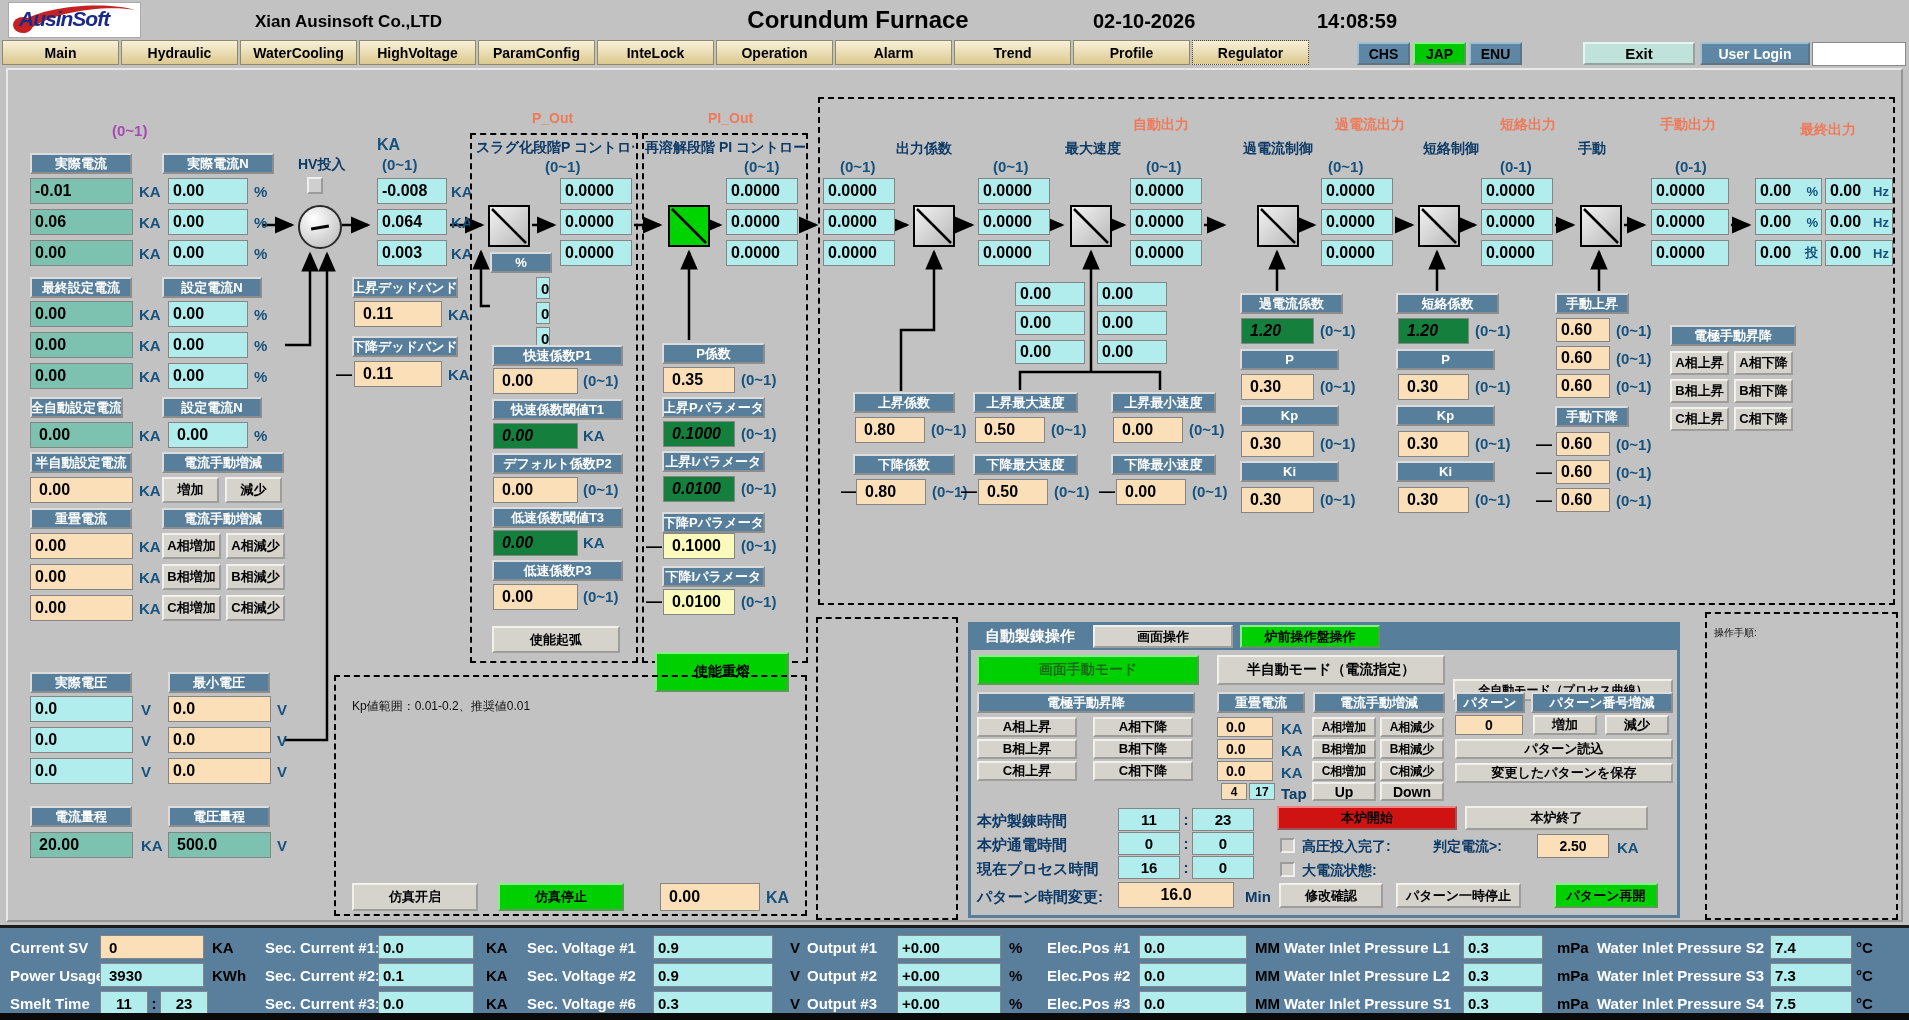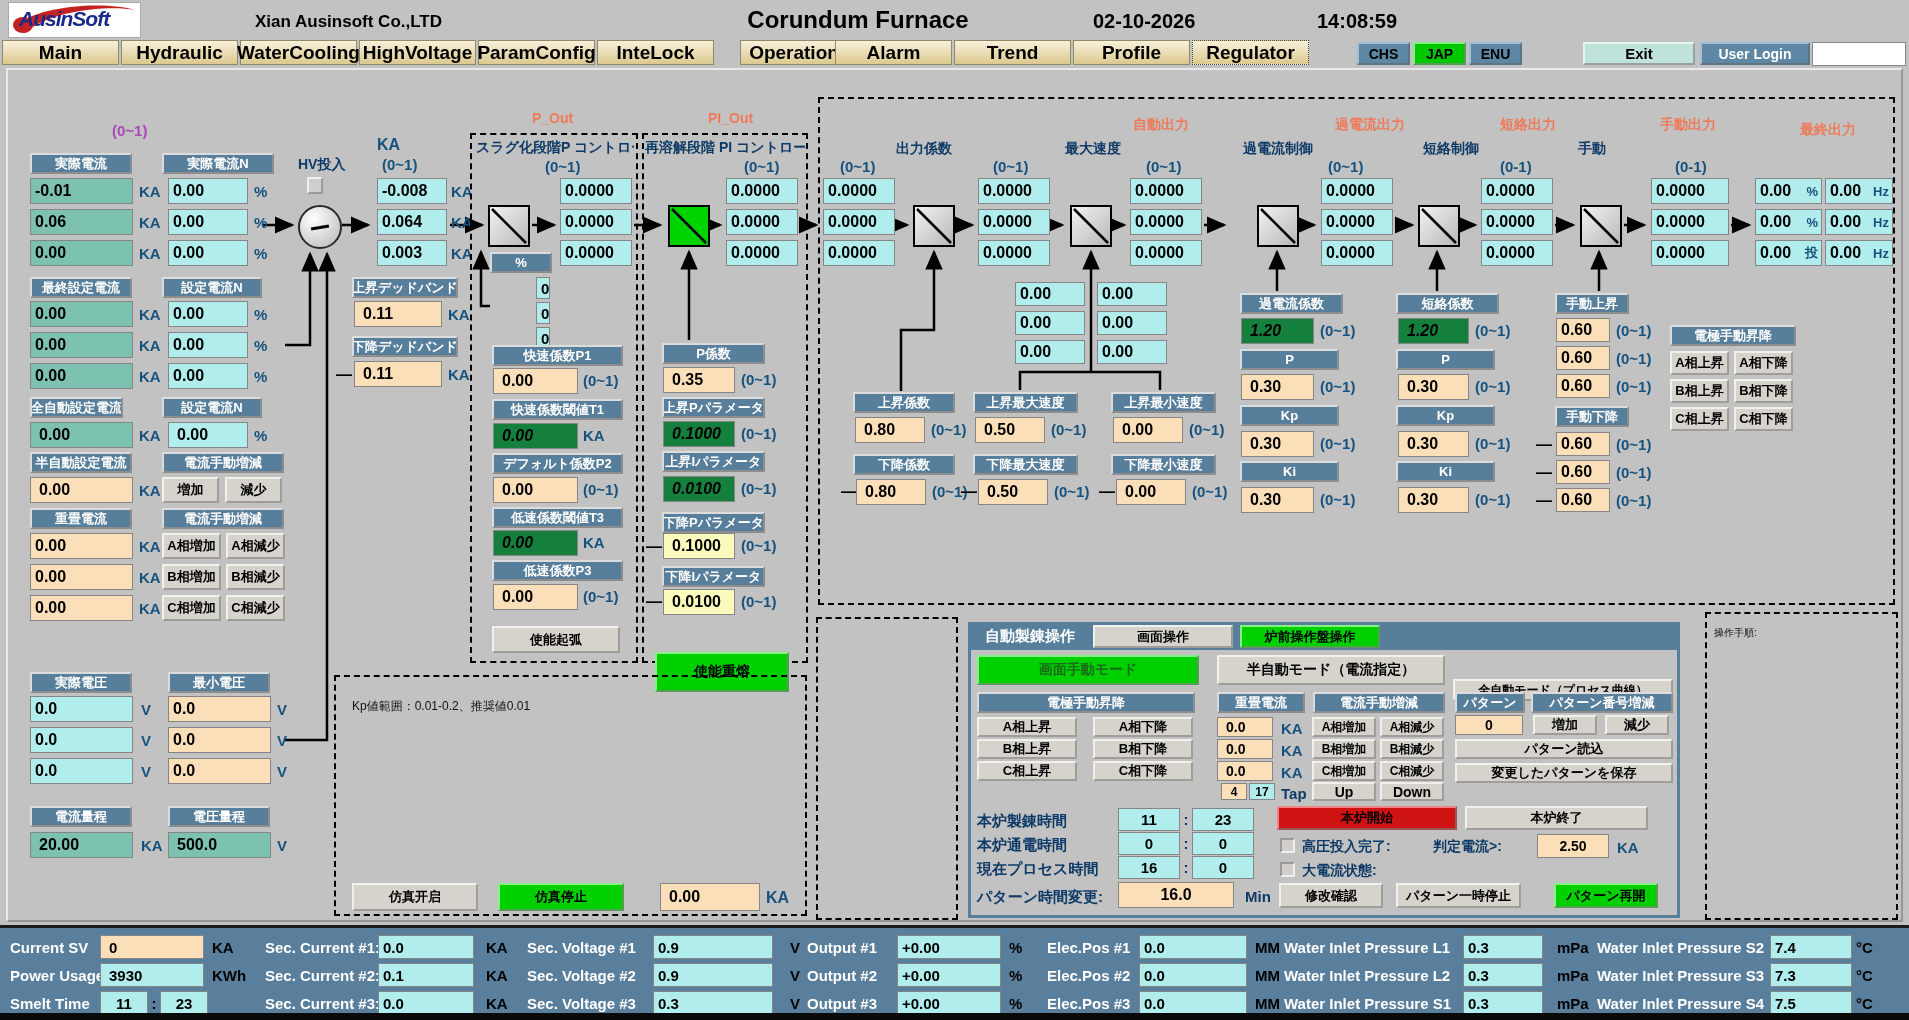--- a/index.html
+++ b/index.html
@@ -30,21 +30,21 @@
   .lbl{position:absolute;color:#0d3a66;font-size:14px;white-space:nowrap;}
   .sal{position:absolute;color:#ef7a5a;font-size:14px;white-space:nowrap;}
   .pur{position:absolute;color:#a84ab4;font-size:15px;}
   .minus{position:absolute;color:#000;font-size:16px;}
   
   .btn{position:absolute;background:#d6d3cc;border:2px outset #f2f0ea;font-size:13px;font-weight:bold;
        display:flex;align-items:center;justify-content:center;box-sizing:border-box;white-space:nowrap;cursor:pointer;overflow:hidden;}
   .gbtn{background:#00cf00;border:2px outset #86ef86;}
   .rbtn{background:#cf1212;border:2px outset #ef8484;}
   .tab{position:absolute;top:40px;height:25px;background:linear-gradient(#f8f1da,#dcc98f);
-       border:1px solid #8f8a68;display:flex;align-items:center;justify-content:center;font-size:19px;cursor:pointer;box-sizing:border-box;}
+       border:1px solid #8f8a68;display:flex;align-items:center;justify-content:center;font-size:14px;cursor:pointer;box-sizing:border-box;}
   .tab.active{border:1px dotted #444;}
   .lang{position:absolute;top:42px;height:23px;background:#5d87a5;border:2px outset #9fc0d4;
        display:flex;align-items:center;justify-content:center;font-size:14px;cursor:pointer;box-sizing:border-box;}
   .lang.green{background:#00c800;border:2px outset #86ef86;}
   .rb{position:absolute;width:42px;height:42px;background:linear-gradient(135deg,#f2f2f2,#b8b8b8);
       border:2px solid #000;box-sizing:border-box;}
   .rb.grn{background:#00d400;}
   .dbox{position:absolute;border:2px dashed #000;box-sizing:border-box;}
   .circ{position:absolute;width:40px;height:40px;border-radius:50%;border:2px solid #2a2a2a;
         background:radial-gradient(circle at 35% 30%,#fff,#b5b5b5);display:flex;align-items:center;justify-content:center;}
@@ -87,21 +87,21 @@
   <div class="abs" style="left:693px;top:6px;width:330px;text-align:center;font-size:24px">Corundum Furnace</div>
   <div class="abs" style="left:1093px;top:10px;font-size:20px">02-10-2026</div>
   <div class="abs" style="left:1317px;top:10px;font-size:20px">14:08:59</div>
 
   <div class="tab" style="left:2px;width:117px">Main</div>
   <div class="tab" style="left:121px;width:117px">Hydraulic</div>
   <div class="tab" style="left:240px;width:117px">WaterCooling</div>
   <div class="tab" style="left:359px;width:117px">HighVoltage</div>
   <div class="tab" style="left:478px;width:117px">ParamConfig</div>
   <div class="tab" style="left:597px;width:117px">InteLock</div>
-  <div class="tab" style="left:740px;width:108px">Operation</div>
+  <div class="tab" style="left:716px;width:117px">Operation</div>
   <div class="tab" style="left:835px;width:117px">Alarm</div>
   <div class="tab" style="left:954px;width:117px">Trend</div>
   <div class="tab" style="left:1073px;width:117px">Profile</div>
   <div class="tab active" style="left:1192px;width:117px">Regulator</div>
   <div class="lang" style="left:1357px;width:53px">CHS</div>
   <div class="lang green" style="left:1413px;width:53px">JAP</div>
   <div class="lang" style="left:1469px;width:53px">ENU</div>
   <div class="lang" style="left:1583px;width:112px;background:#bfe3da;border:2px outset #e6f5f0;color:#000;font-size:15px">Exit</div>
   <div class="lang" style="left:1700px;width:110px;color:#fff">User Login</div>
   <div class="whitebox"></div>
@@ -643,21 +643,21 @@
       <div class="f cy">0.0</div>
   </div>
   <div class="sustack" style="left:486px;top:935px">
     <div class="uc">KA</div>
       <div class="uc">KA</div>
       <div class="uc">KA</div>
   </div>
   <div class="sustack white" style="left:527px;top:935px">
     <div class="uc">Sec. Voltage #1</div>
       <div class="uc">Sec. Voltage #2</div>
-      <div class="uc">Sec. Voltage #3</div>
+      <div class="uc">Sec. Voltage #6</div>
   </div>
   <div class="sstack stack" style="left:653px;top:935px;width:120px">
     <div class="f cy">0.9</div>
       <div class="f cy">0.9</div>
       <div class="f cy">0.3</div>
   </div>
   <div class="sustack" style="left:790px;top:935px">
     <div class="uc">V</div>
       <div class="uc">V</div>
       <div class="uc">V</div>

